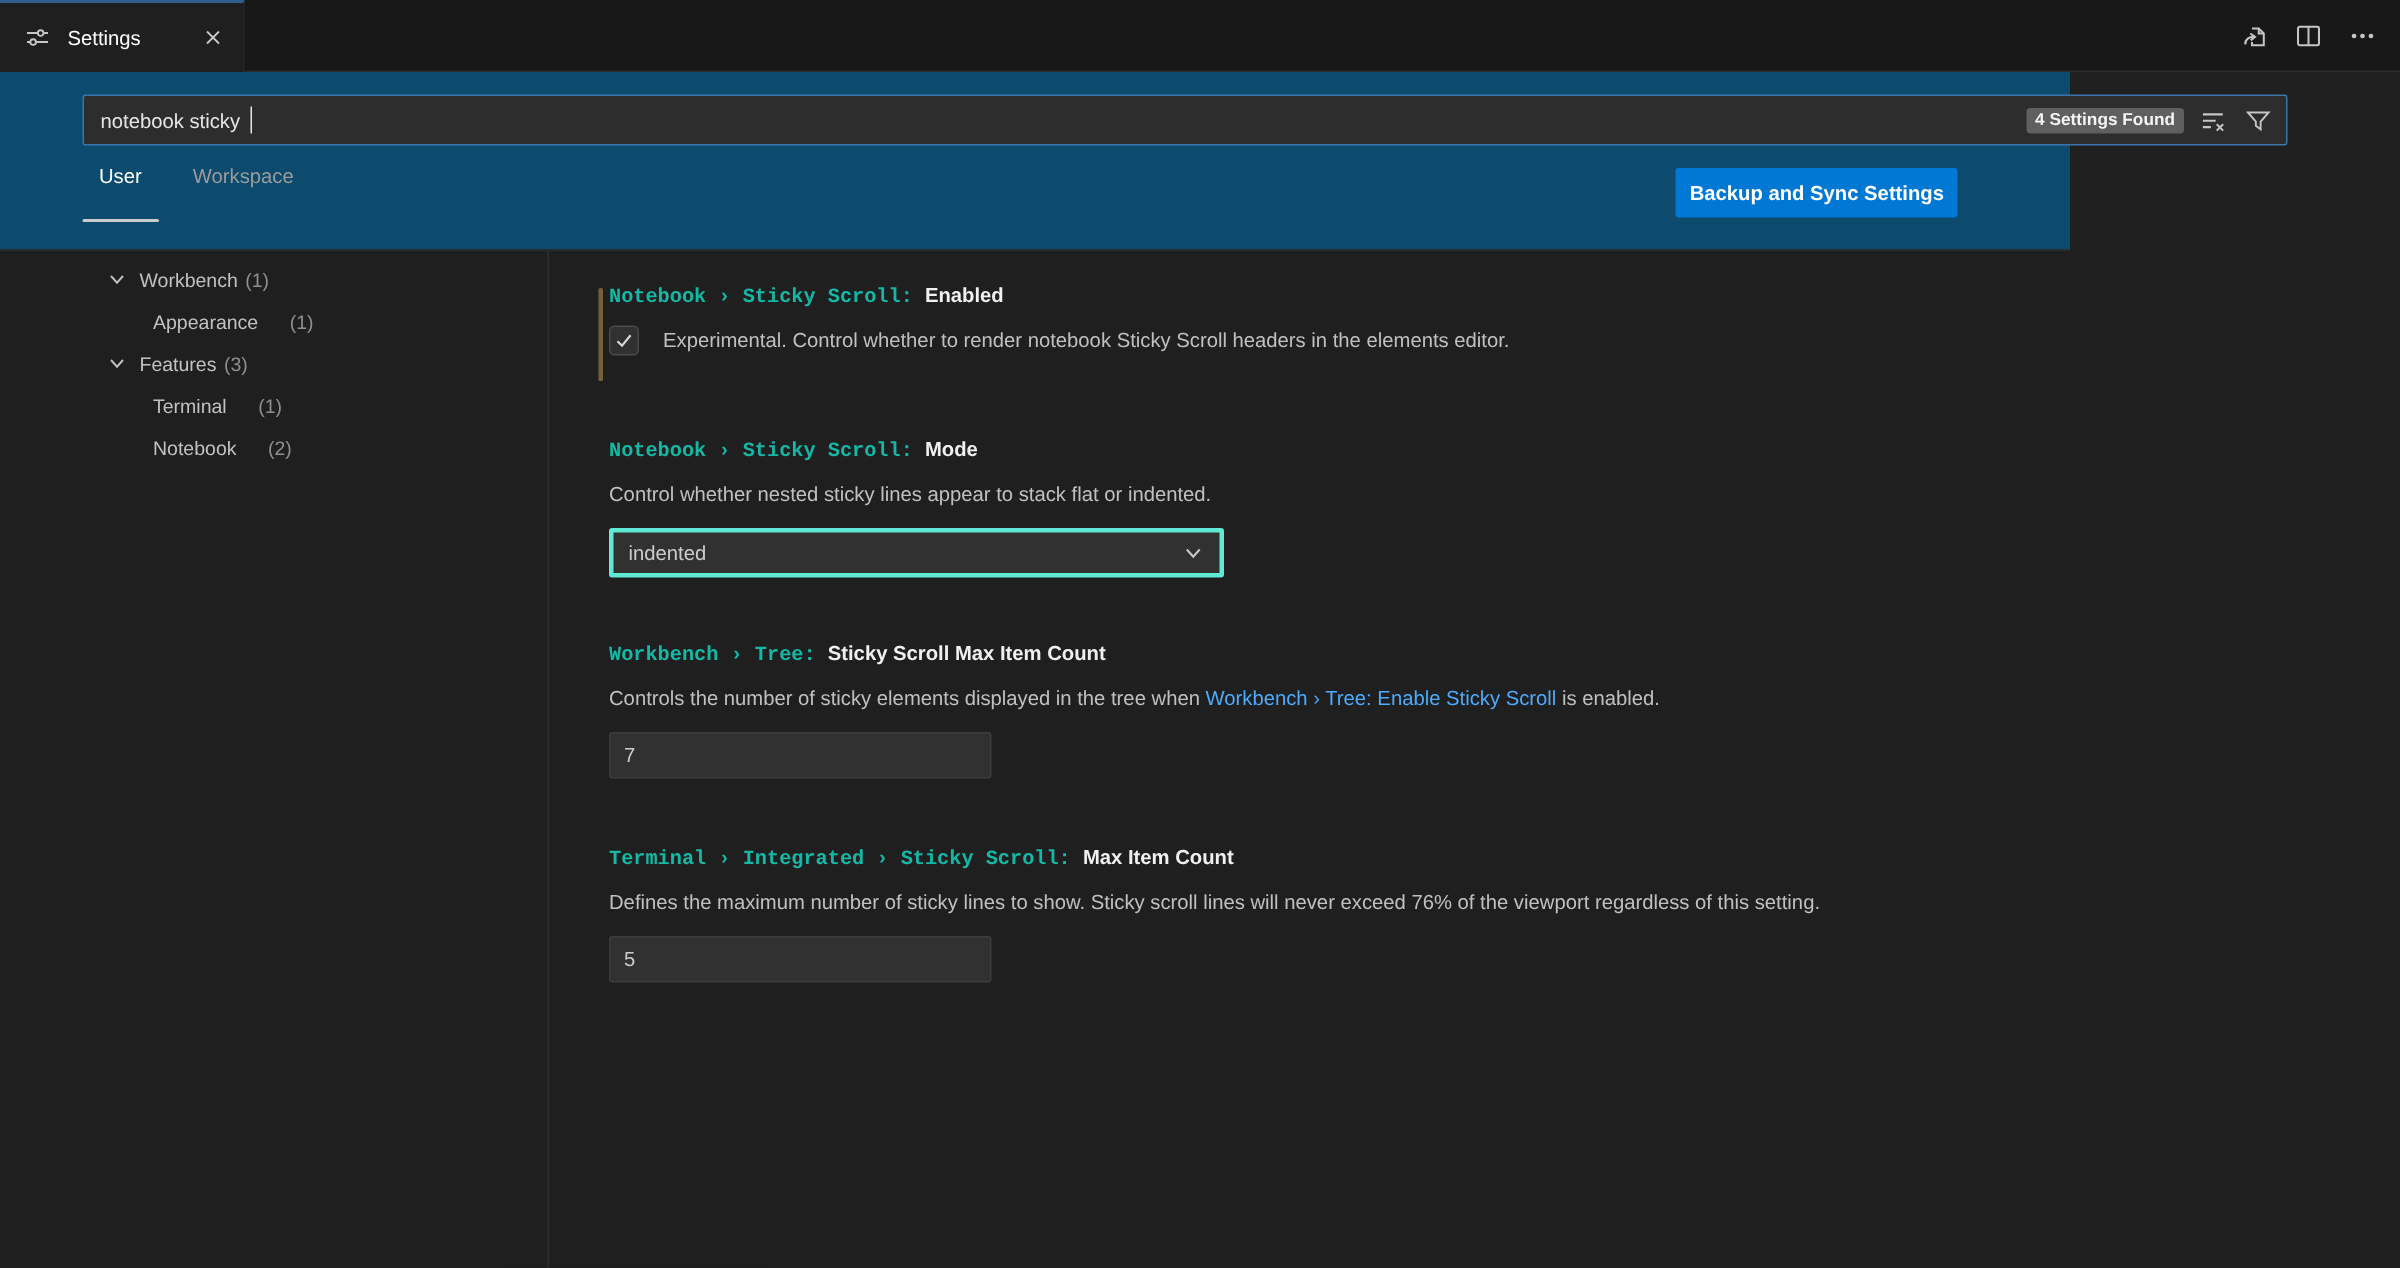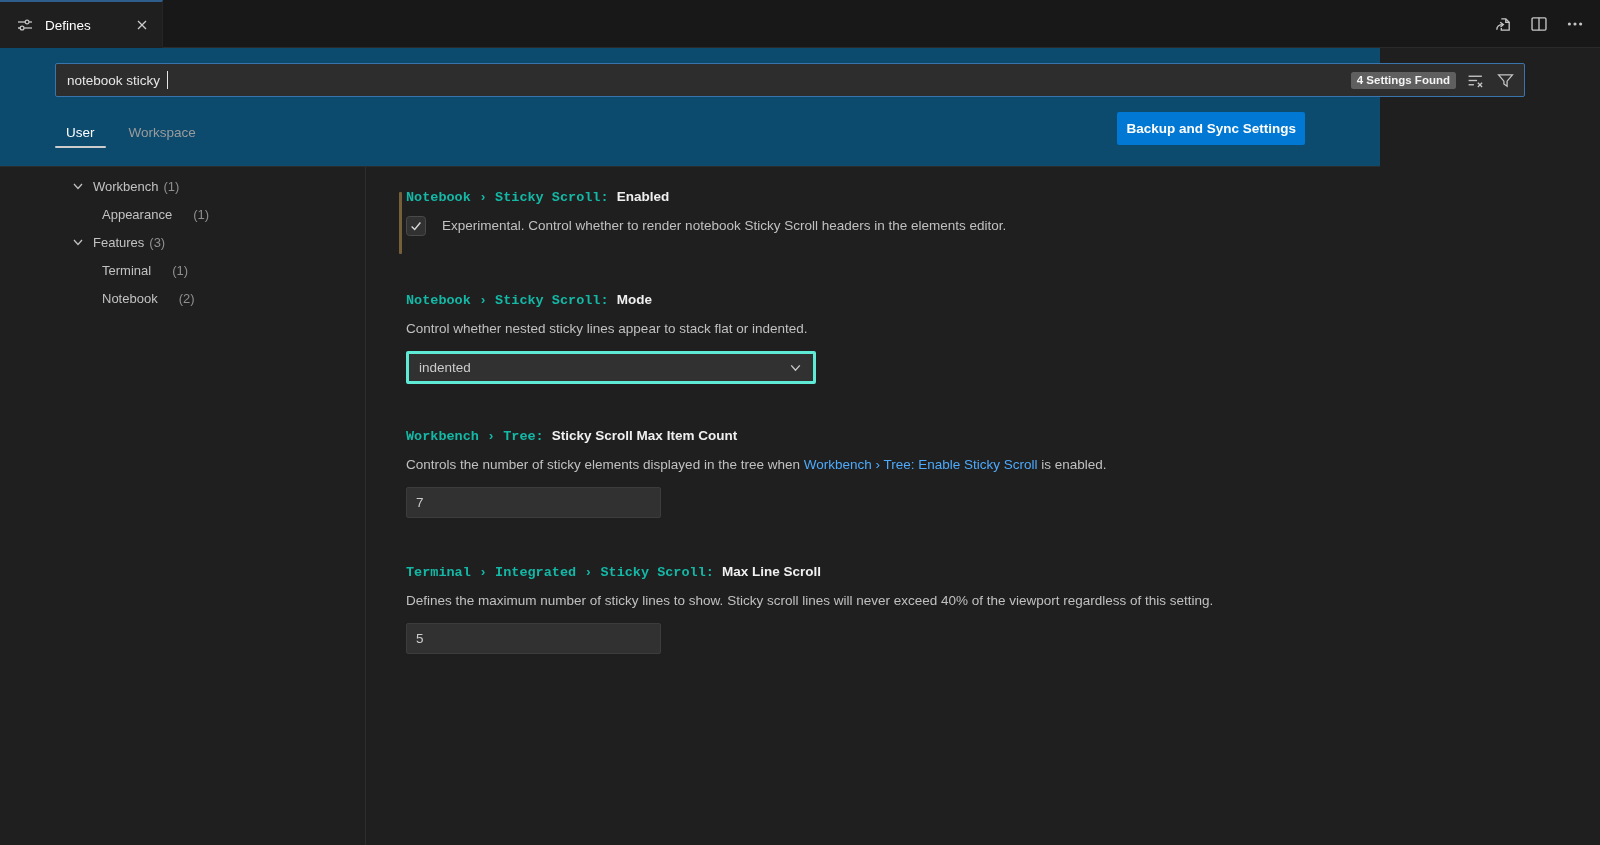--- a/index.html
+++ b/index.html
@@ -32,25 +32,25 @@
     position:absolute; left:55px; top:15px; width:1470px; height:34px;
     background:#2d2d2d; border:1px solid #3a74ad; border-radius:2px;
     display:flex; align-items:center; padding:0 8px 0 11px;
   }
   .search-text { color:#e6e6e6; font-size:13.5px; white-space:pre; }
   .caret { display:inline-block; width:1.5px; height:18px; background:#e6e6e6; margin-left:3px; vertical-align:middle; }
   .search-right { margin-left:auto; display:flex; align-items:center; gap:8px; }
   .count-badge { background:#5f5f5f; color:#f4f4f4; font-size:11.5px; padding:2.5px 6px; border-radius:2.5px; font-weight:600; }
   .sbox-icon { display:flex; align-items:center; justify-content:center; width:22px; height:22px; border-radius:4px; }
 
-  .scope-row { position:absolute; left:55px; top:62px; height:42px; display:flex; align-items:flex-end; }
+  .scope-row { position:absolute; left:55px; top:62px; height:42px; display:flex; }
   .scope-tab { padding:0 11px 12px 11px; font-size:13.5px; color:#9b9b9b; cursor:pointer; position:relative; }
   .scope-tab.active { color:#ffffff; }
   .scope-tab.active::after { content:""; position:absolute; left:0; right:0; bottom:4px; height:2px; background:#cccccc; border-radius:1px; }
-  .scope-tab + .scope-tab { margin-left:12px;margin-top:35px; }
+  .scope-tab + .scope-tab { margin-left:12px; }
   .sync-button {
     position:absolute; right:75px; top:64px; height:33px;
     background:#0078d4; color:#ffffff; border:none; border-radius:2px;
     font-size:13.5px; font-weight:600; padding:0 9px; cursor:pointer;
     font-family:"Liberation Sans","DejaVu Sans",sans-serif;
   }
 
   
   .settings-body { position:absolute; left:0; top:167px; width:1600px; height:678px; }
   .toc { position:absolute; left:0; top:5px; width:365px; }
@@ -96,21 +96,21 @@
     <span class="action-icon">
       <svg width="16" height="16" viewBox="0 0 16 16" fill="none" stroke="#c5c5c5" stroke-width="1.3">
         <line x1="1" y1="5" x2="8" y2="5"></line>
           <line x1="12.2" y1="5" x2="15" y2="5"></line>
         <circle cx="10.1" cy="5" r="1.9"></circle>
         <line x1="1" y1="11" x2="3" y2="11"></line>
           <line x1="7.2" y1="11" x2="15" y2="11"></line>
         <circle cx="5.1" cy="11" r="1.9"></circle>
       </svg>
     </span>
-    <span class="tab-label">Defines</span>
+    <span class="tab-label">Settings</span>
     <span class="tab-close">
       <svg width="14" height="14" viewBox="0 0 14 14" stroke="#cccccc" stroke-width="1.2">
         <line x1="3" y1="3" x2="11" y2="11"></line>
           <line x1="11" y1="3" x2="3" y2="11"></line>
       </svg>
     </span>
   </div>
   <div class="editor-actions">
     <span class="action-icon">
       <svg width="18" height="18" viewBox="0 0 16 16" fill="none" stroke="#c5c5c5" stroke-width="1.2">
@@ -240,20 +240,20 @@
         <span class="category">Workbench › Tree: </span><span>Sticky Scroll Max Item Count</span>
       </div>
       <div class="setting-desc">
         <span>Controls the number of sticky elements displayed in the tree when </span><a>Workbench › Tree: Enable Sticky Scroll</a><span> is enabled.</span>
       </div>
       <input class="num-input mt-ctl" type="text" value="7" style="">
     </div>
 
     <div class="setting s4">
       <div class="setting-title">
-        <span class="category">Terminal › Integrated › Sticky Scroll: </span><span>Max Line Scroll</span>
-      </div>
-      <div class="setting-desc">Defines the maximum number of sticky lines to show. Sticky scroll lines will never exceed 40% of the viewport regardless of this setting.</div>
+        <span class="category">Terminal › Integrated › Sticky Scroll: </span><span>Max Item Count</span>
+      </div>
+      <div class="setting-desc">Defines the maximum number of sticky lines to show. Sticky scroll lines will never exceed 76% of the viewport regardless of this setting.</div>
       <input class="num-input mt-ctl" type="text" value="5" style="">
     </div>
 
   </div>
 </div>
 
 </body></html>

